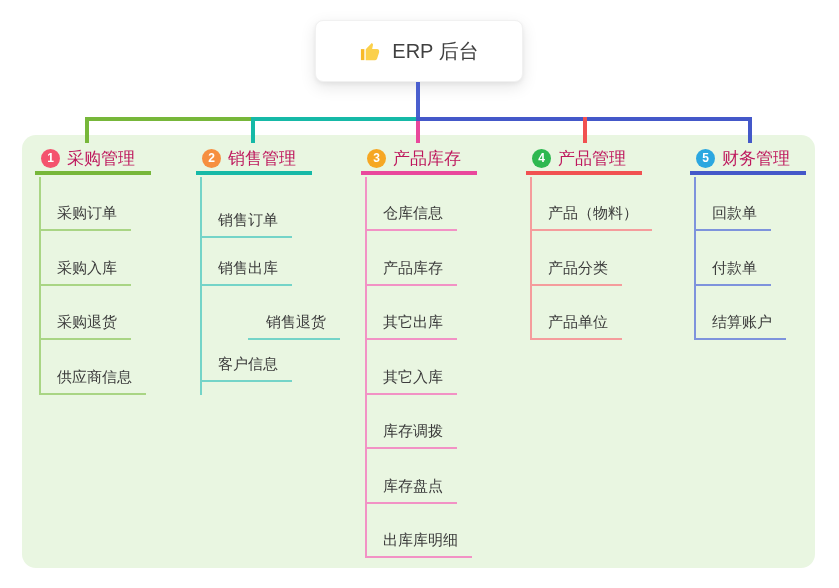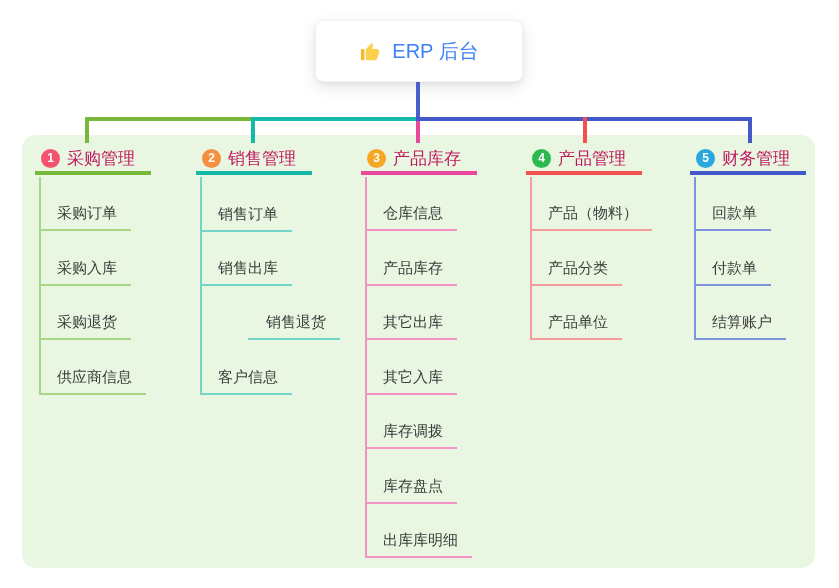--- a/index.html
+++ b/index.html
@@ -3,21 +3,21 @@
 <meta charset="utf-8">
 <style>
   html,body{margin:0;padding:0;background:#ffffff;}
   body{width:839px;height:588px;font-family:"Liberation Sans","DejaVu Sans",sans-serif;}
   #canvas{position:relative;width:839px;height:588px;background:#ffffff;overflow:hidden;}
   .root-node{
     position:absolute;left:315px;top:20px;width:208px;height:62px;background:#ffffff;
     border-radius:8px;border:1px solid #f1f1f1;box-sizing:border-box;
     box-shadow:0 2px 4px rgba(0,0,0,.05),0 5px 16px rgba(0,0,0,.10);
     display:flex;align-items:center;justify-content:center;gap:10px;
-    font-size:20px;color:#3b82f6;cursor:pointer;
+    font-size:20px;color:#404040;cursor:pointer;
   }
   .root-node .icon{display:flex;align-items:center;}
   .panel{position:absolute;left:22px;top:135px;width:793px;height:433px;border-radius:14px;}
   .line{position:absolute;}
   .branch-header{
     position:absolute;height:29px;width:116px;box-sizing:border-box;
     display:flex;align-items:center;gap:7px;padding-left:6px;cursor:pointer;white-space:nowrap;
   }
   .badge{
     width:19px;height:19px;border-radius:50%;flex:0 0 19px;
@@ -64,30 +64,30 @@
     </div>
     <div class="child" style="left: 39px; top: 367px; border-bottom: 2px solid rgb(169, 213, 132);">
       <span>供应商信息</span>
     </div>
     <div class="line" style="left: 251px; top: 117px; width: 4px; height: 26px; background: rgb(22, 185, 167);"></div>
     <div class="branch-header" style="left: 196px; top: 146px; border-bottom: 4px solid rgb(22, 185, 167);">
       <div class="badge" style="background: rgb(246, 143, 64);">2</div>
       <div class="branch-title">销售管理</div>
     </div>
     <div class="line" style="left: 200px; top: 177px; width: 2px; height: 218px; background: rgb(116, 212, 200);"></div>
-    <div class="child" style="left: 200px; top: 204px; border-bottom: 2px solid rgb(116, 212, 200);">
+    <div class="child" style="left: 200px; top: 210px; border-bottom: 2px solid rgb(116, 212, 200);">
       <span>销售订单</span>
     </div>
     <div class="child" style="left: 200px; top: 258px; border-bottom: 2px solid rgb(116, 212, 200);">
       <span>销售出库</span>
     </div>
     <div class="child" style="left: 200px; top: 312px; border-bottom: 2px solid rgb(116, 212, 200); margin-left: 48px;">
       <span>销售退货</span>
     </div>
-    <div class="child" style="left: 200px; top: 367px; border-bottom: 2px solid rgb(116, 212, 200);">
+    <div class="child" style="left: 200px; top: 354px; border-bottom: 2px solid rgb(116, 212, 200);">
       <span>客户信息</span>
     </div>
     <div class="line" style="left: 416px; top: 121px; width: 4px; height: 22px; background: rgb(233, 72, 156);"></div>
     <div class="branch-header" style="left: 361px; top: 146px; border-bottom: 4px solid rgb(233, 72, 156);">
       <div class="badge" style="background: rgb(246, 167, 35);">3</div>
       <div class="branch-title">产品库存</div>
     </div>
     <div class="line" style="left: 365px; top: 177px; width: 2px; height: 381px; background: rgb(242, 146, 197);"></div>
     <div class="child" style="left: 365px; top: 203px; border-bottom: 2px solid rgb(242, 146, 197);">
       <span>仓库信息</span>

